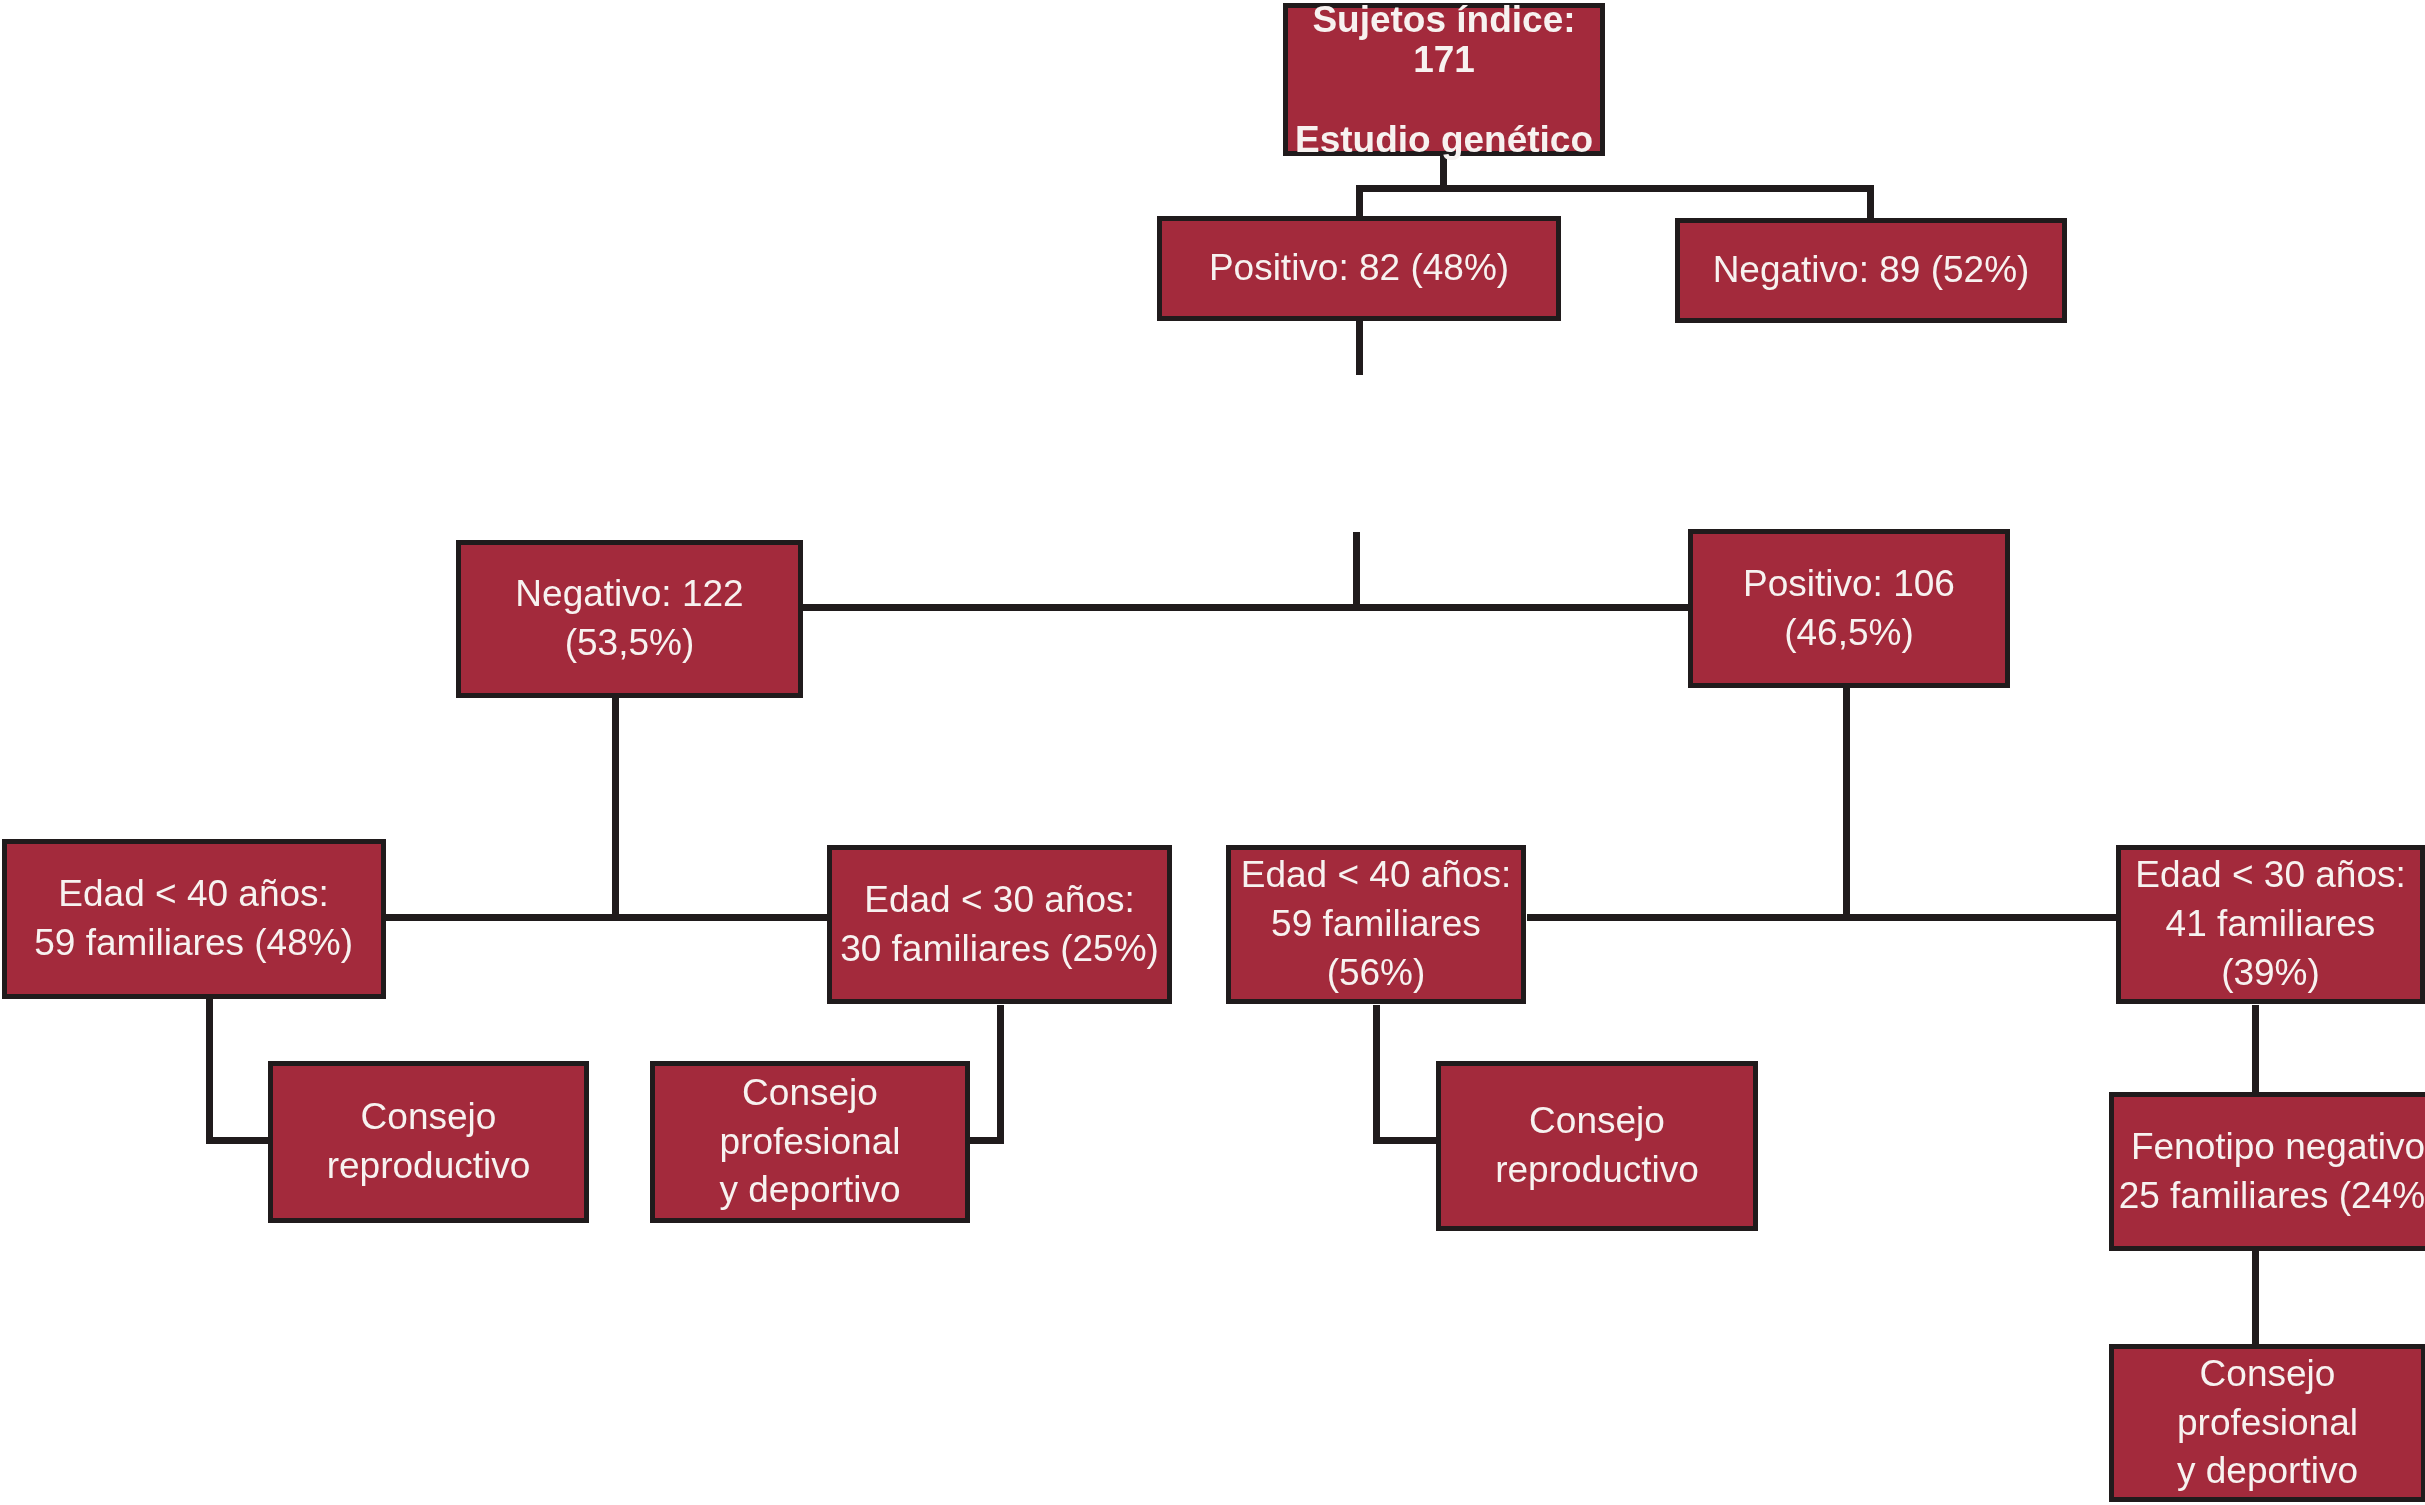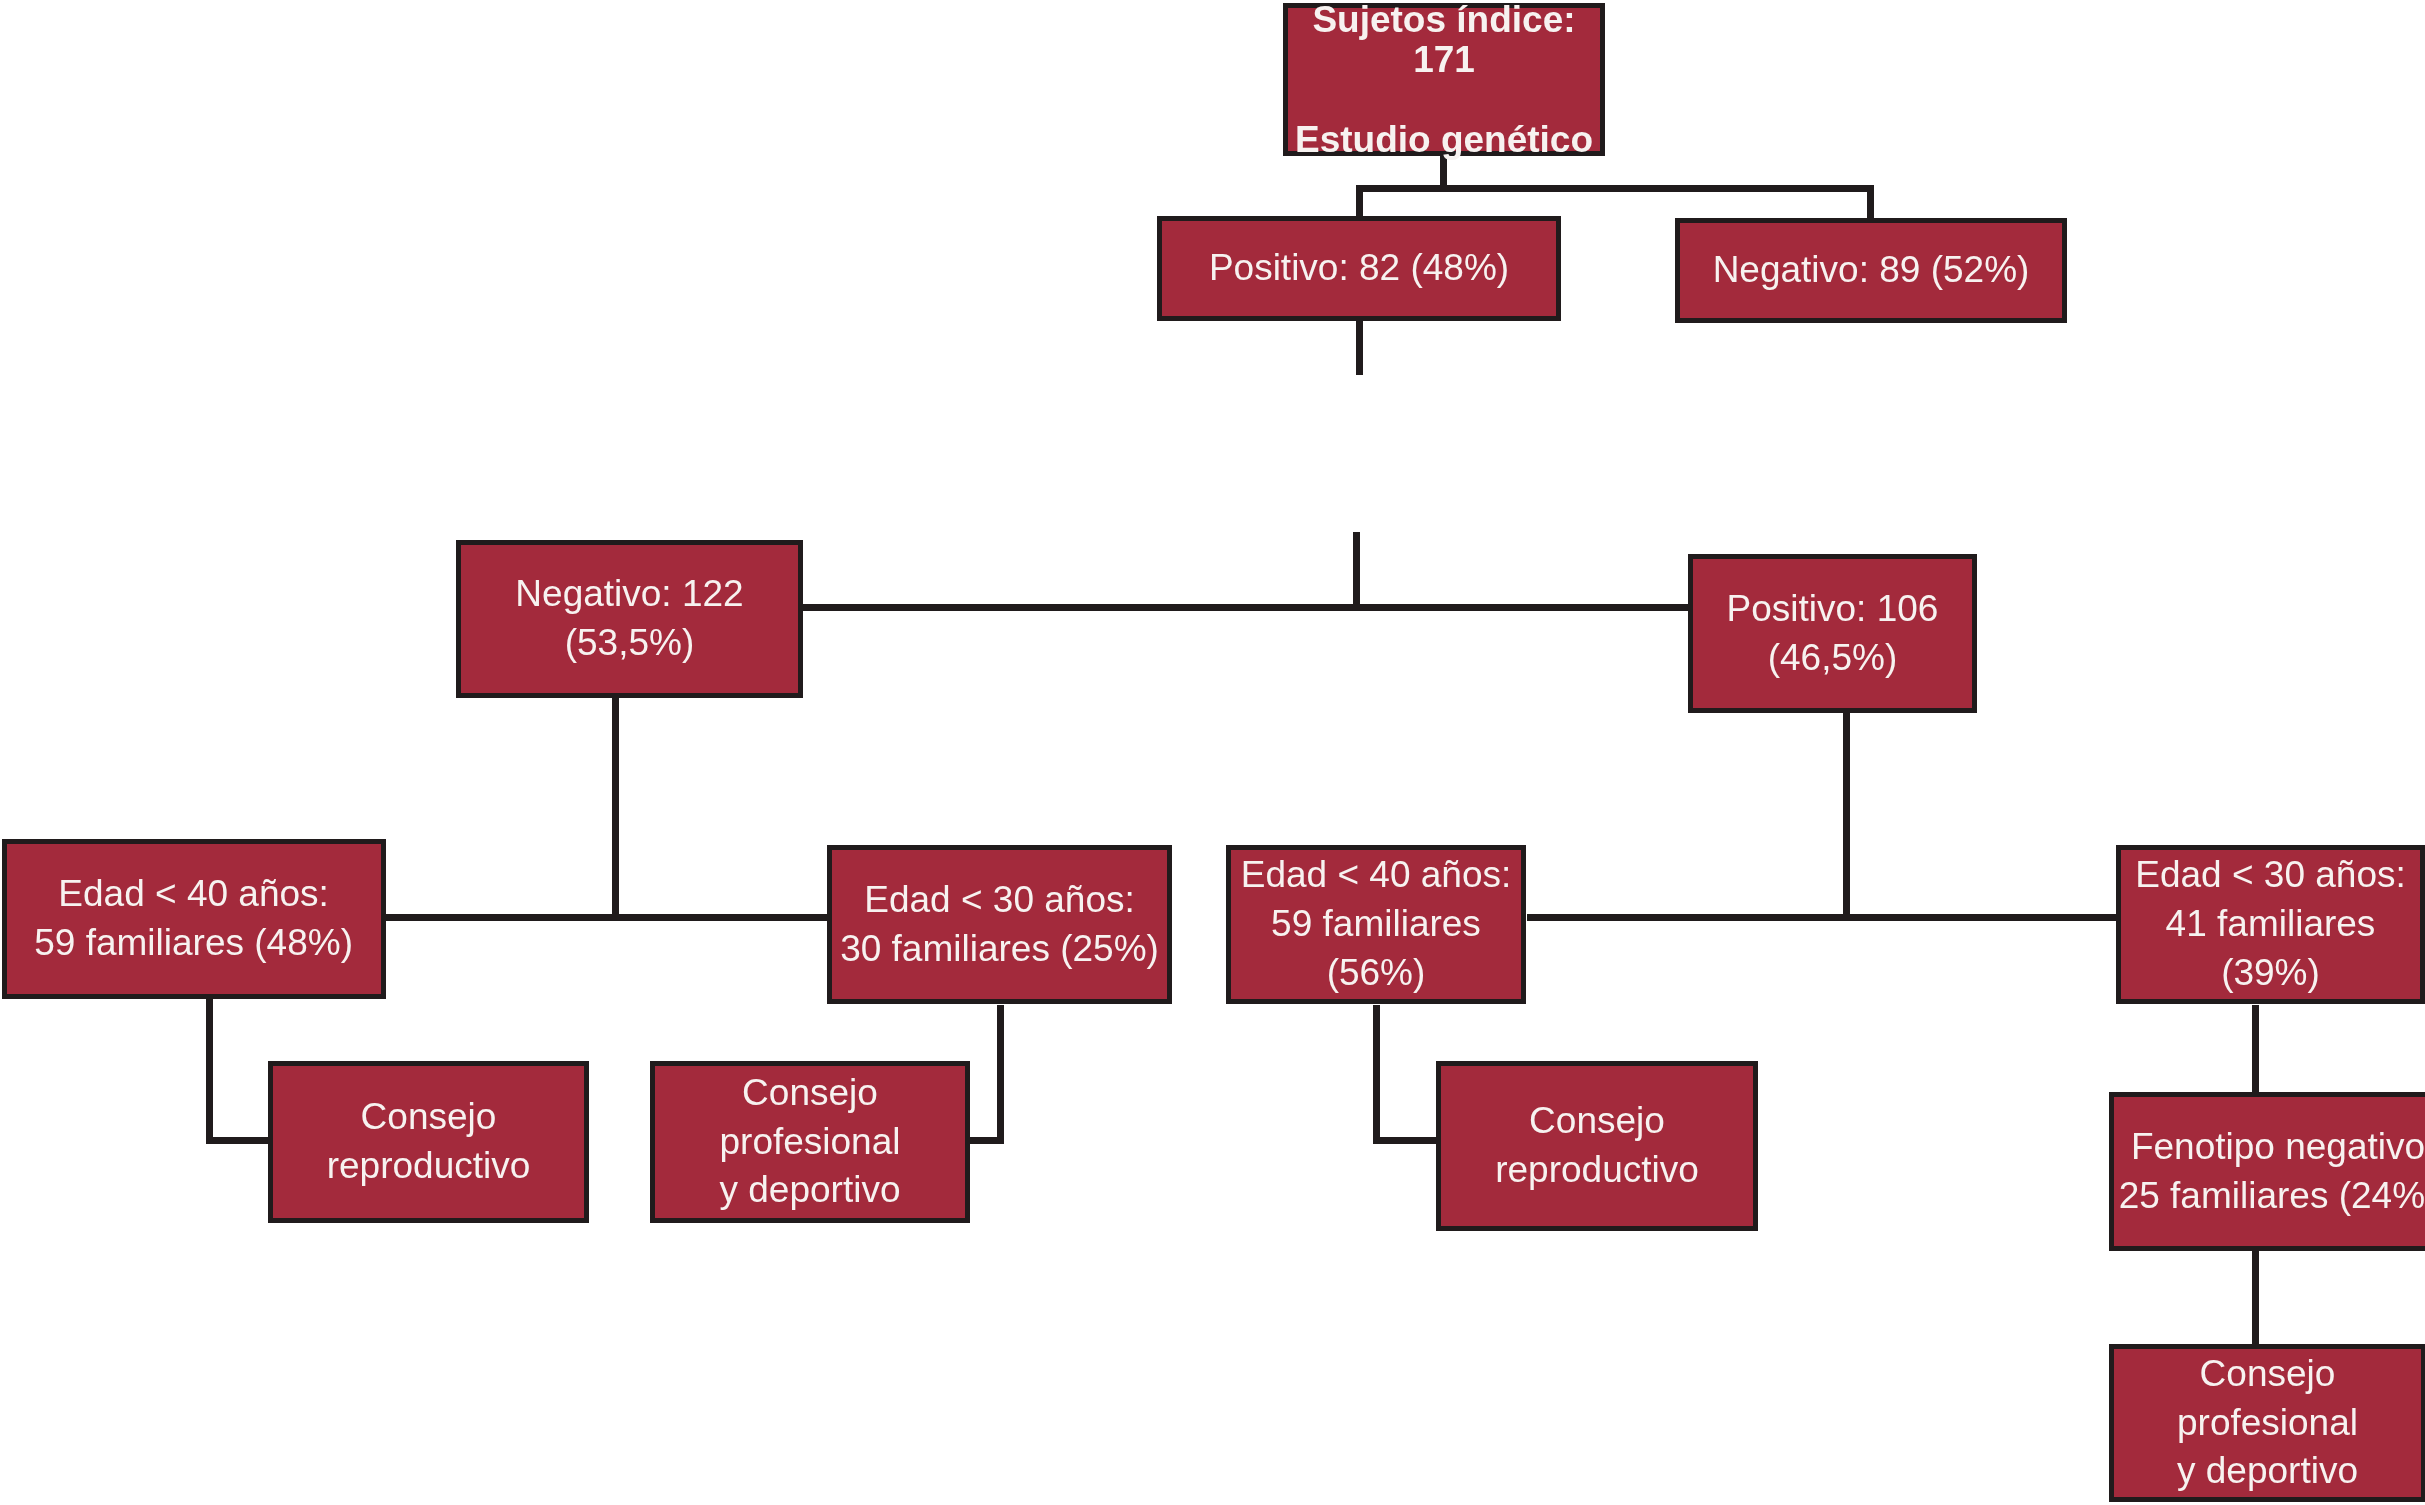--- a/index.html
+++ b/index.html
@@ -74,21 +74,21 @@
 Estudio genético</div>
 
   <div class="node" style="left:1157px; top:216px; width:404px; height:105px;text-align:center;">Positivo: 82 (48%)</div>
 
   <div class="node" style="left:1675px; top:218px; width:392px; height:105px;">Negativo: 89 (52%)</div>
 
 
   <div class="node" style="left:456px; top:540px; width:347px; height:158px;">Negativo: 122
 (53,5%)</div>
 
-  <div class="node" style="left:1688px; top:554px; width:289px; height:159px;">Positivo: 106
+  <div class="node" style="left:1688px; top:529px; width:322px; height:159px;">Positivo: 106
 (46,5%)</div>
 
   <div class="node" style="left:1.6px; top:839px; width:384px; height:160px;">Edad &lt; 40 años:
 59 familiares (48%)</div>
 
   <div class="node" style="left:827px; top:845px; width:345px; height:159px;">Edad &lt; 30 años:
 30 familiares (25%)</div>
 
   <div class="node" style="left:1226px; top:845px; width:300px; height:159px;">Edad &lt; 40 años:
 59 familiares (56%)</div>

